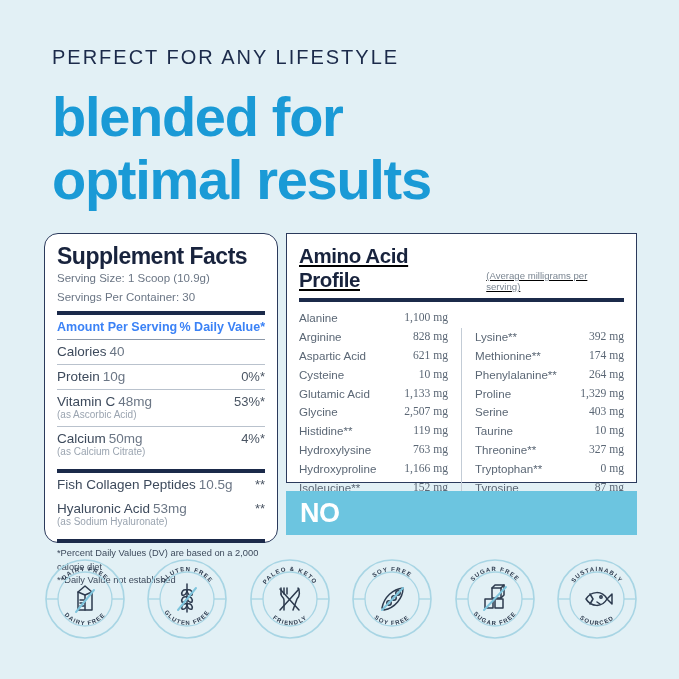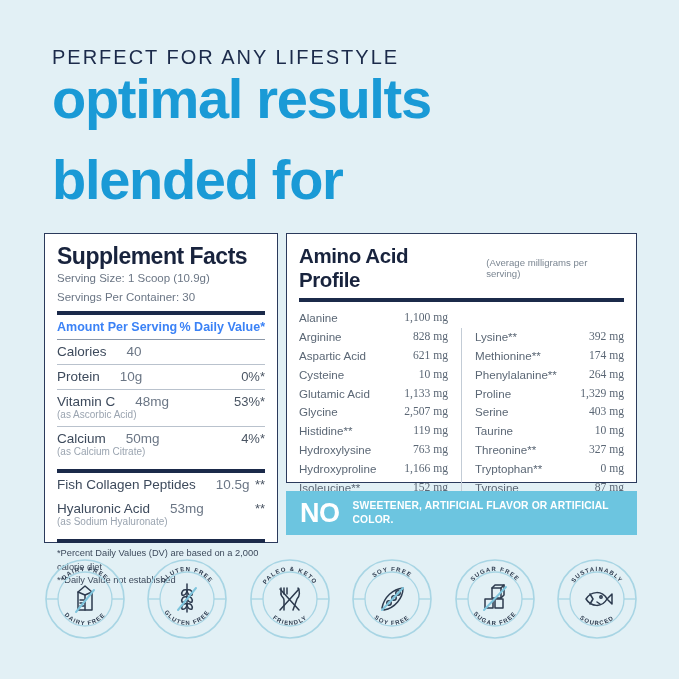--- a/index.html
+++ b/index.html
@@ -35,21 +35,21 @@
   }
   .head-line.l1 { margin-top: 18px; }
 
   
   .panel {
     position: absolute;
     background: #ffffff;
     border: 1.5px solid #2b3a5c;
   }
 
-  #supp-panel { left: 44px; top: 233px; width: 234px; height: 310px; }
+  #supp-panel { left: 44px; top: 233px; width: 234px; height: 310px; border-radius: 14px; }
   #amino-panel { left: 286px; top: 233px; width: 351px; height: 250px; }
 
   .panel-inner { padding: 10px 12px 8px 12px; height: 100%; }
 
   
   .supp-title {
     font-size: 23px;
     font-weight: bold;
     color: #18233d;
     letter-spacing: -0.5px;
@@ -72,30 +72,30 @@
     align-items: baseline;
     padding: 4px 0 4px 0;
     font-size: 13px;
     color: #4a5563;
   }
 
   .row-head { font-size: 12.5px; font-weight: bold; color: #3b82f6; padding: 5px 0 5px 0; }
 
   .nutrient { display: flex; justify-content: space-between; align-items: baseline; }
   .nutrient .name { font-size: 13.5px; color: #3d4a5c; }
-  .nutrient .name .amt { color: #6b7685; margin-left: 20px; }
+  .nutrient .name .amt { color: #6b7685; margin-left: 3px; }
   .nutrient .dv { font-size: 13px; color: #4a5563; }
   .sub-note { font-size: 10px; color: #9aa4b0; margin-top: 0px; line-height: 1.2; }
 
   .block { padding: 4px 0 5px 0; }
 
   .footnotes { font-size: 9.3px; color: #3d4a5c; line-height: 1.45; padding-top: 4px; }
 
   
-  .amino-head { display: flex; align-items: center; gap: 12px; }
+  .amino-head { display: flex; align-items: flex-end; gap: 12px; text-decoration: underline; }
   .amino-title {
     font-size: 20.5px;
     font-weight: bold;
     color: #18233d;
     letter-spacing: -0.4px;
   }
   .amino-sub { font-size: 9.6px; color: #7b8692; }
 
   .amino-cols { display: flex; gap: 0; margin-top: 7px; align-items: flex-end; }
   .amino-col { flex: 1; }
@@ -164,22 +164,22 @@
   .ring-i { fill: none; stroke: #a8d5e4; stroke-width: 1.3; }
   .tick   { stroke: #a8d5e4; stroke-width: 1.3; }
   .gly    { fill: none; stroke: #2c3a4e; stroke-width: 1.5; stroke-linecap: round; stroke-linejoin: round; }
   .slash  { fill: none; stroke: #7fc5dd; stroke-width: 2; stroke-linecap: round; }
 </style>
 </head>
 <body>
 
 <div class="headline-block">
   <div class="eyebrow">PERFECT FOR ANY LIFESTYLE</div>
+  <div class="head-line l1">blended for</div>
   <div class="head-line">optimal results</div>
-  <div class="head-line l1">blended for</div>
 </div>
 
 <div class="panel" id="supp-panel">
   <div class="panel-inner">
     <div class="supp-title">Supplement Facts</div>
     <div class="supp-sub">Serving Size: 1 Scoop (10.9g)</div>
     <div class="supp-sub">Servings Per Container: 30</div>
 
     <div class="rule-thick"></div>
 
@@ -352,21 +352,20 @@
     <div class="amino-foot">
       <span>**Essential Amino Acids</span>
       <span>Contains 8 of 9 Essential Amino Acids</span>
     </div>
   </div>
 </div>
 
 <div id="no-banner">
   <div class="no-word">NO</div>
   <div class="no-text">
-    <div>SWEETENER, ARTIFICIAL FLAVOR OR ARTIFICIAL COLOR.</div>
   </div>
 </div>
 
 <div id="badge-row">
     <div class="badge">
       <svg viewBox="0 0 82 82" xmlns="http://www.w3.org/2000/svg">
         <defs>
           <path id="arcTop0" d="M 13 41 A 28 28 0 0 1 69 41" fill="none"></path>
           <path id="arcBot0" d="M 15 41 A 26 26 0 0 0 67 41" fill="none"></path>
         </defs>

